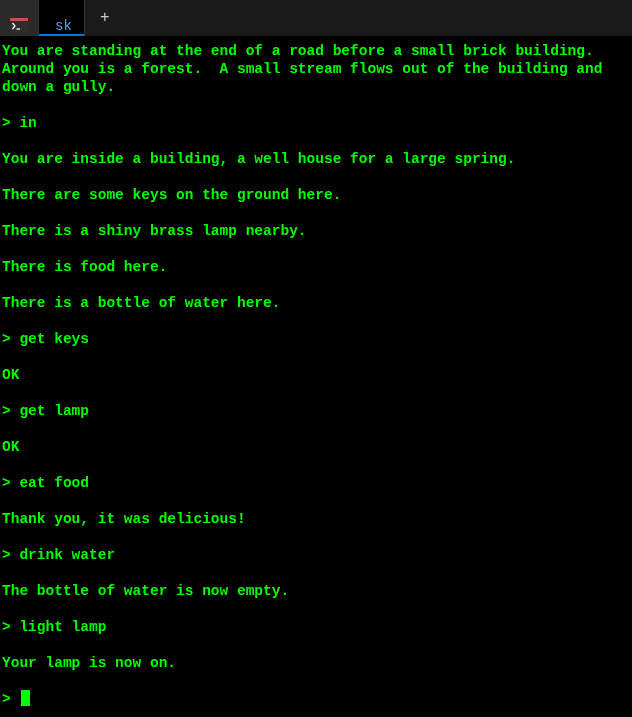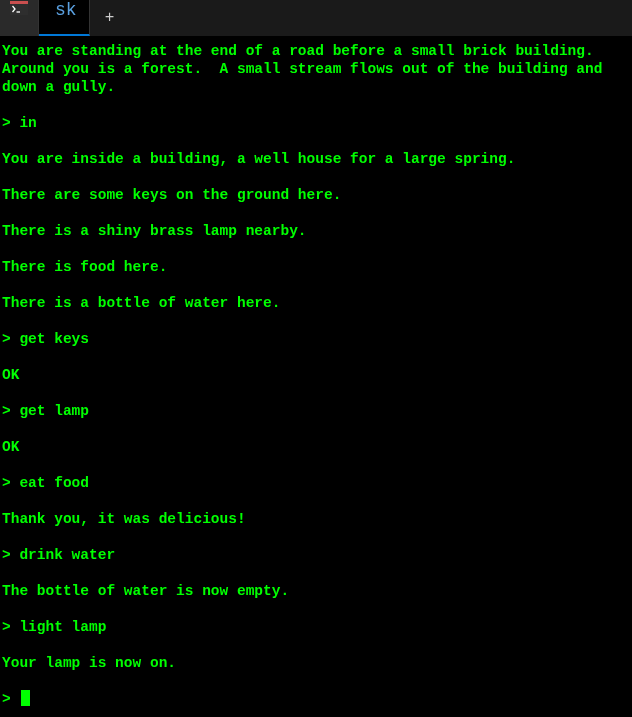--- a/index.html
+++ b/index.html
@@ -15,25 +15,25 @@
       overflow: hidden;
     }
     .tab-bar {
       background: #1a1a1a;
       height: 36px;
       display: flex;
       align-items: stretch;
     }
     .tab {
       display: flex;
-      align-items: flex-start;
+      align-items: flex-end;
       padding: 0 12px;
       border-right: 1px solid #333;
       color: #ccc;
-      font-size: 18px;
+      font-size: 14px;
       cursor: pointer;
     }
     .tab.icon-only {
       padding: 0 10px;
       background: #2a2a2a;
     }
     .tab.active {
       background: #000;
       border-bottom: 2px solid #0078d7;
       color: #5aa0e0;

